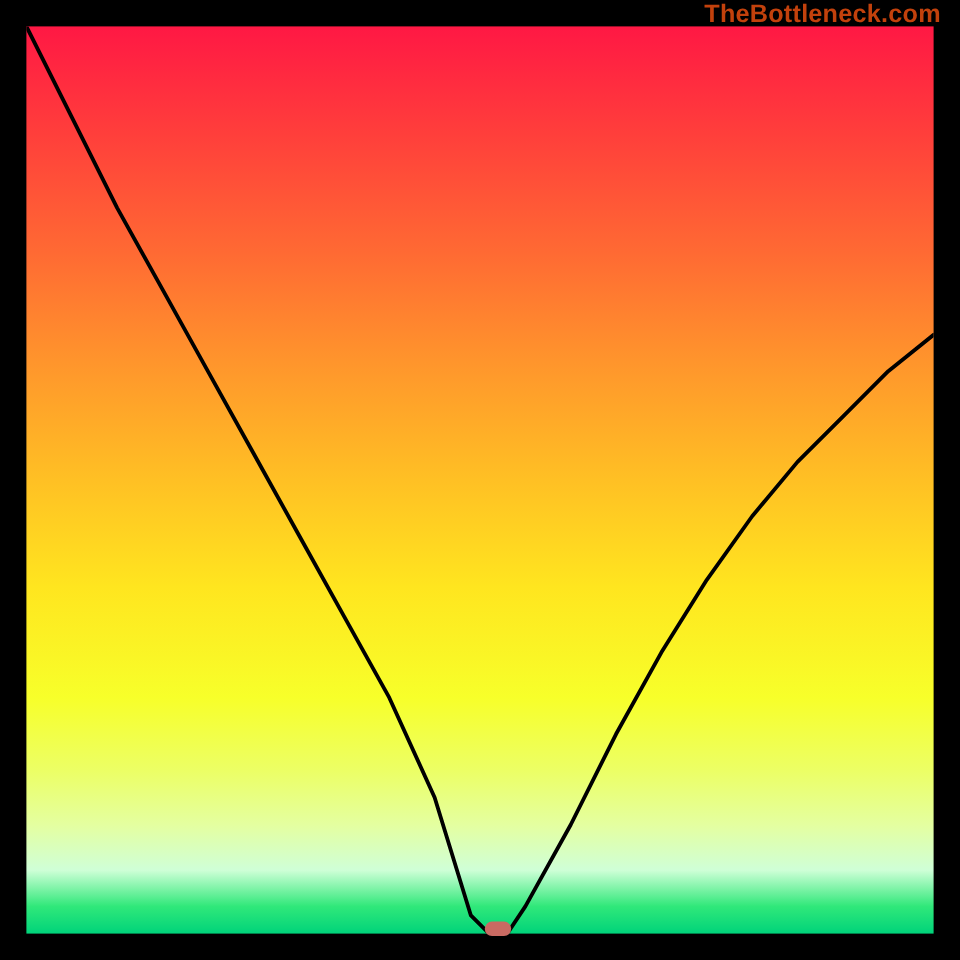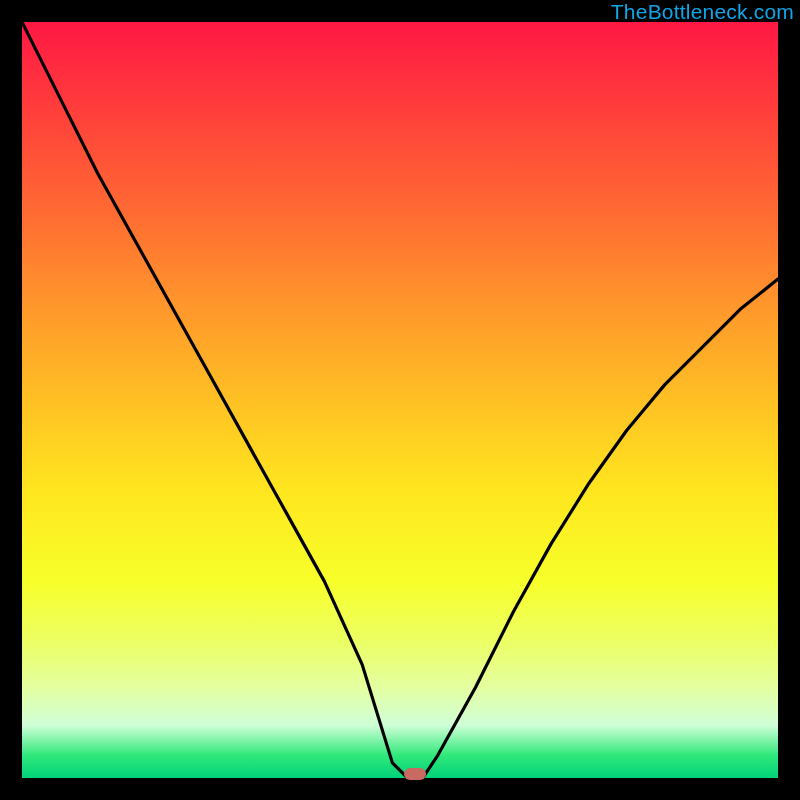--- a/index.html
+++ b/index.html
@@ -13,21 +13,21 @@
           #ffc024 50%,
           #ffe61f 62%,
           #f7ff2a 74%,
           #ecff65 82%,
           #e4ffa0 88%,
           #cfffd7 93%,
           #30e87a 97%,
           #00d37a 100%);}
   .curve{position:absolute;left:0;top:0;width:756px;height:756px}
   .marker{position:absolute;width:22px;height:12px;border-radius:6px;background:#c96a62;transform:translate(-50%,-50%)}
-  .watermark{position:absolute;top:0;right:6px;color:#0ea5e9;font-size:21px;font-weight:400;letter-spacing:.2px}
+  .watermark{position:absolute;top:0;right:16px;color:#c2410c;font-size:21px;font-weight:700;letter-spacing:.2px}
 </style>
 </head>
 <body>
 
 <div class="frame">
   <div class="watermark">TheBottleneck.com</div>
   <div class="plot">
     <svg class="curve" viewBox="0 0 756 756" preserveAspectRatio="none">
       <path id="curve-path" fill="none" stroke="#000" stroke-width="3.2" stroke-linejoin="round" stroke-linecap="round" d="M0.0 0.0 L37.8 75.6 L75.6 151.2 L113.4 219.2 L151.2 287.3 L189.0 355.3 L226.8 423.4 L264.6 491.4 L302.4 559.4 L340.2 642.6 L370.4 740.9 L385.6 756.0 L400.7 756.0 L415.8 733.3 L453.6 665.3 L491.4 589.7 L529.2 521.6 L567.0 461.2 L604.8 408.2 L642.6 362.9 L680.4 325.1 L718.2 287.3 L756.0 257.0"></path>
     </svg>

